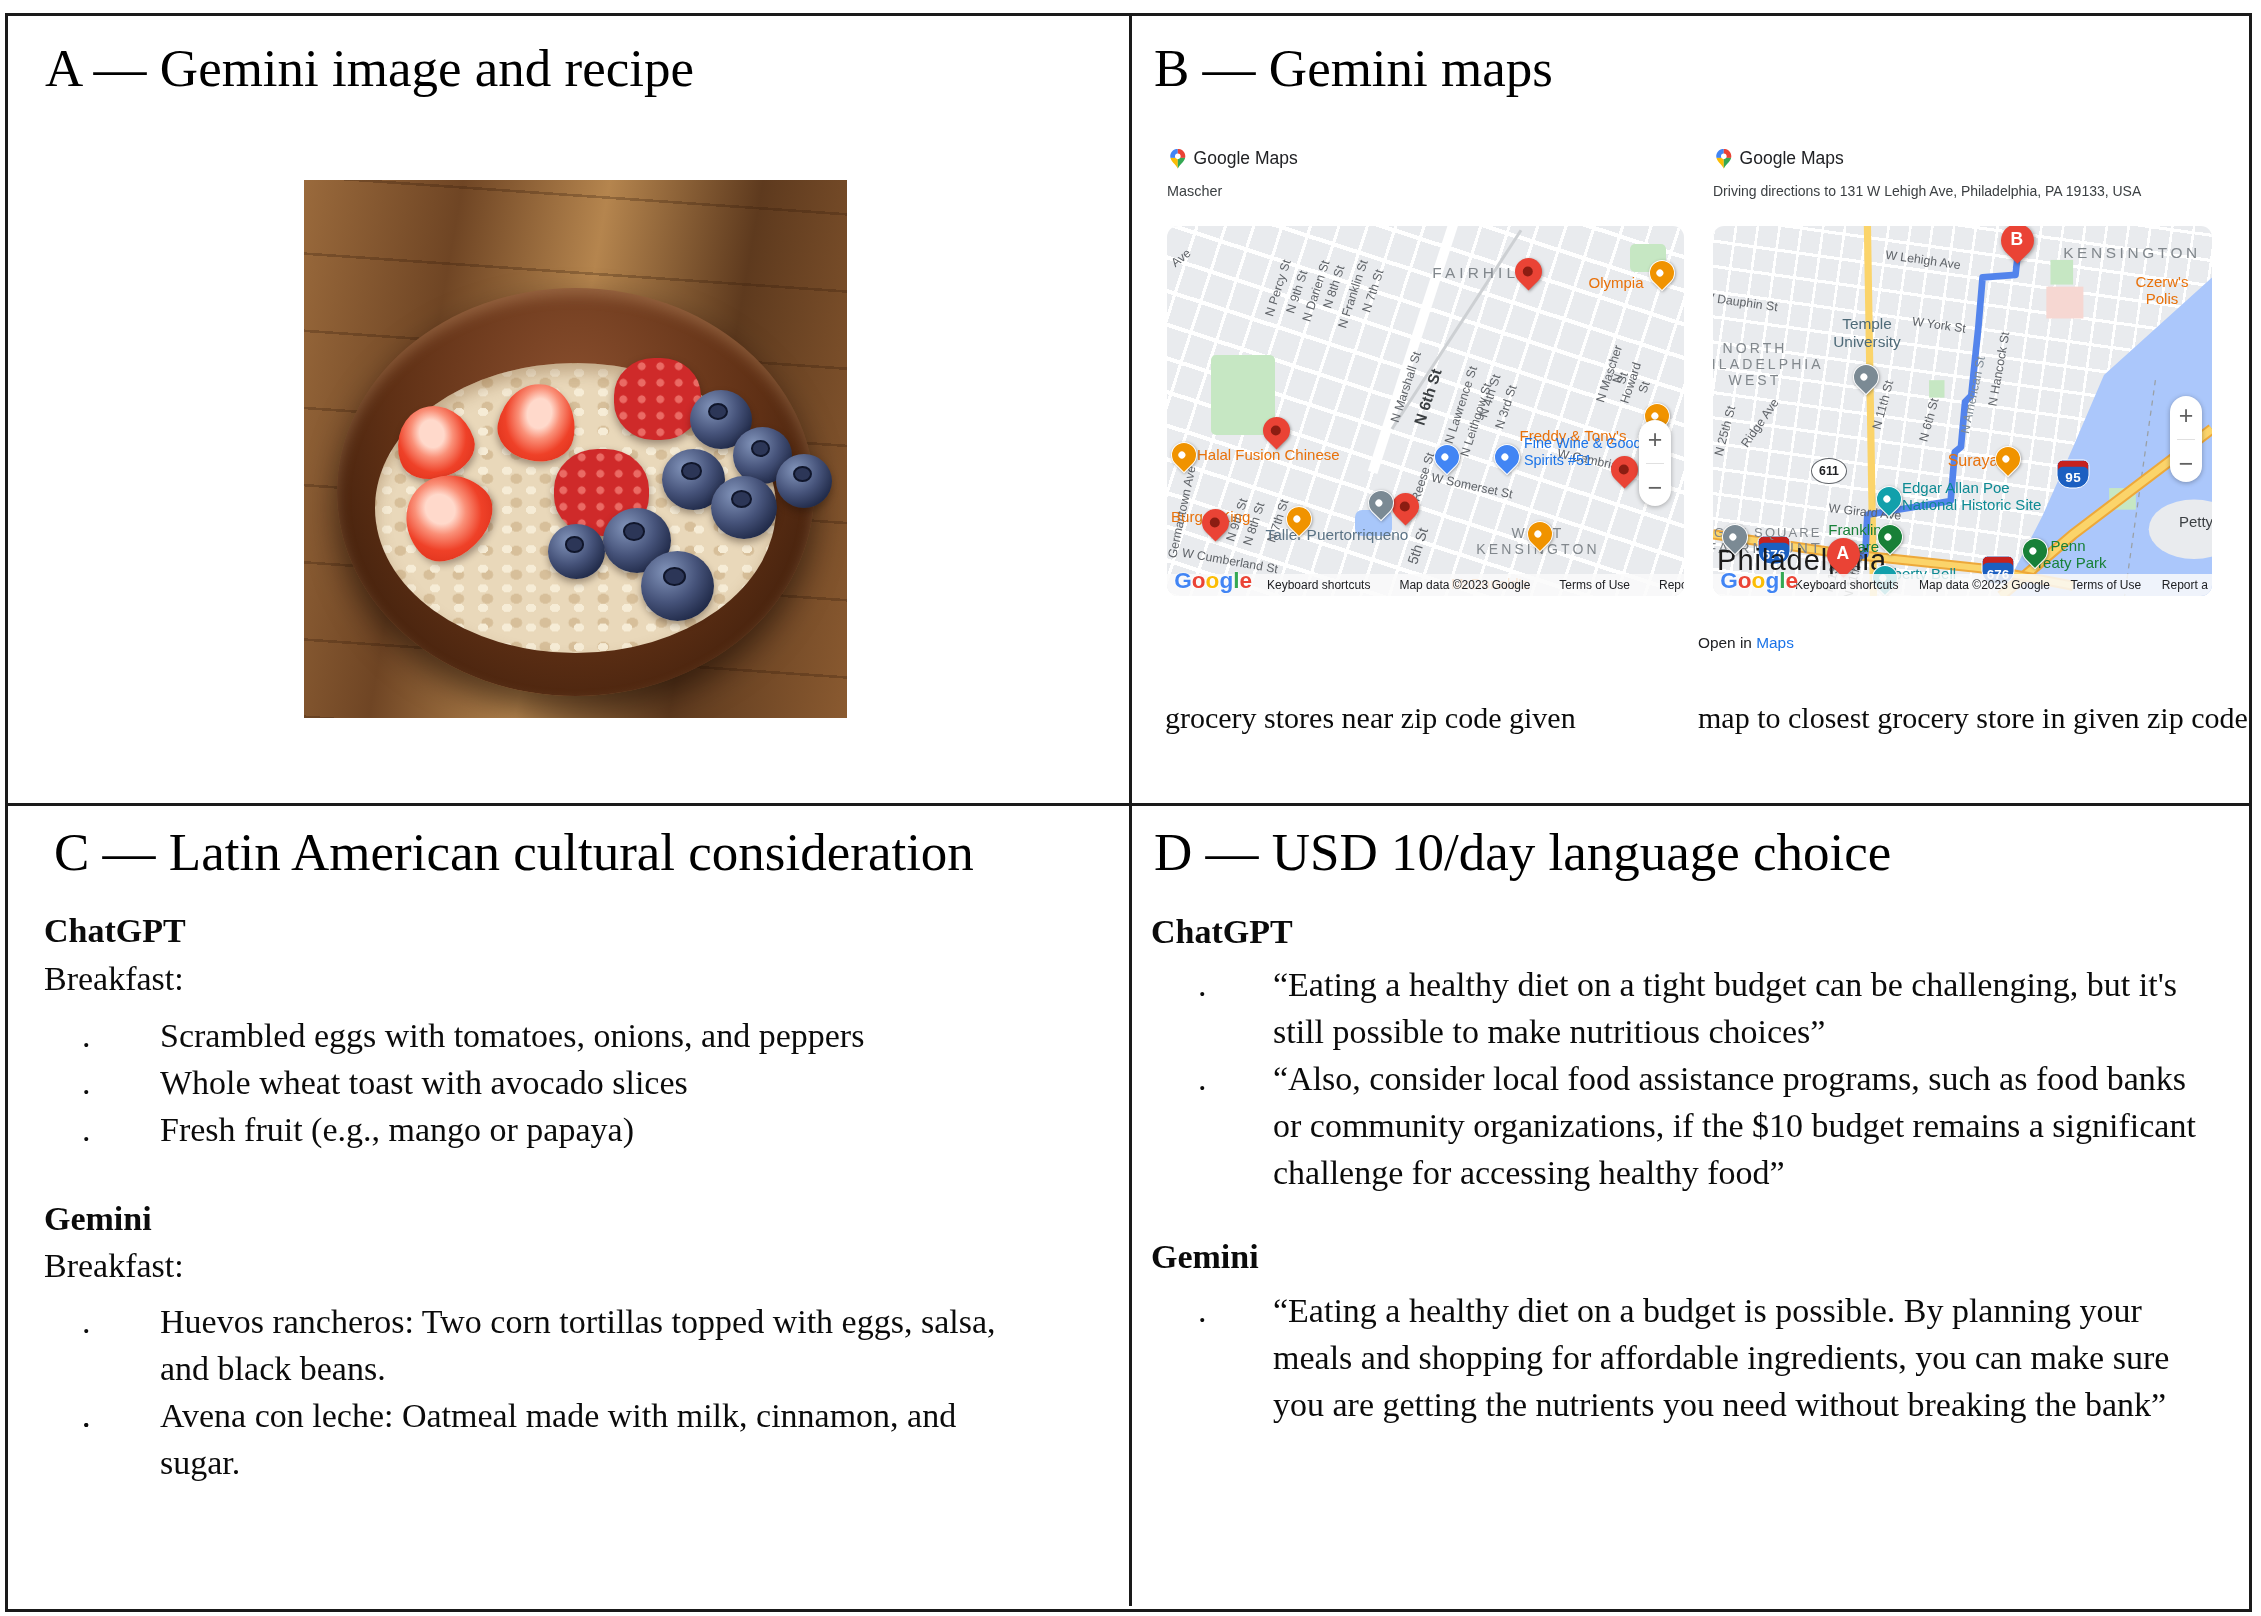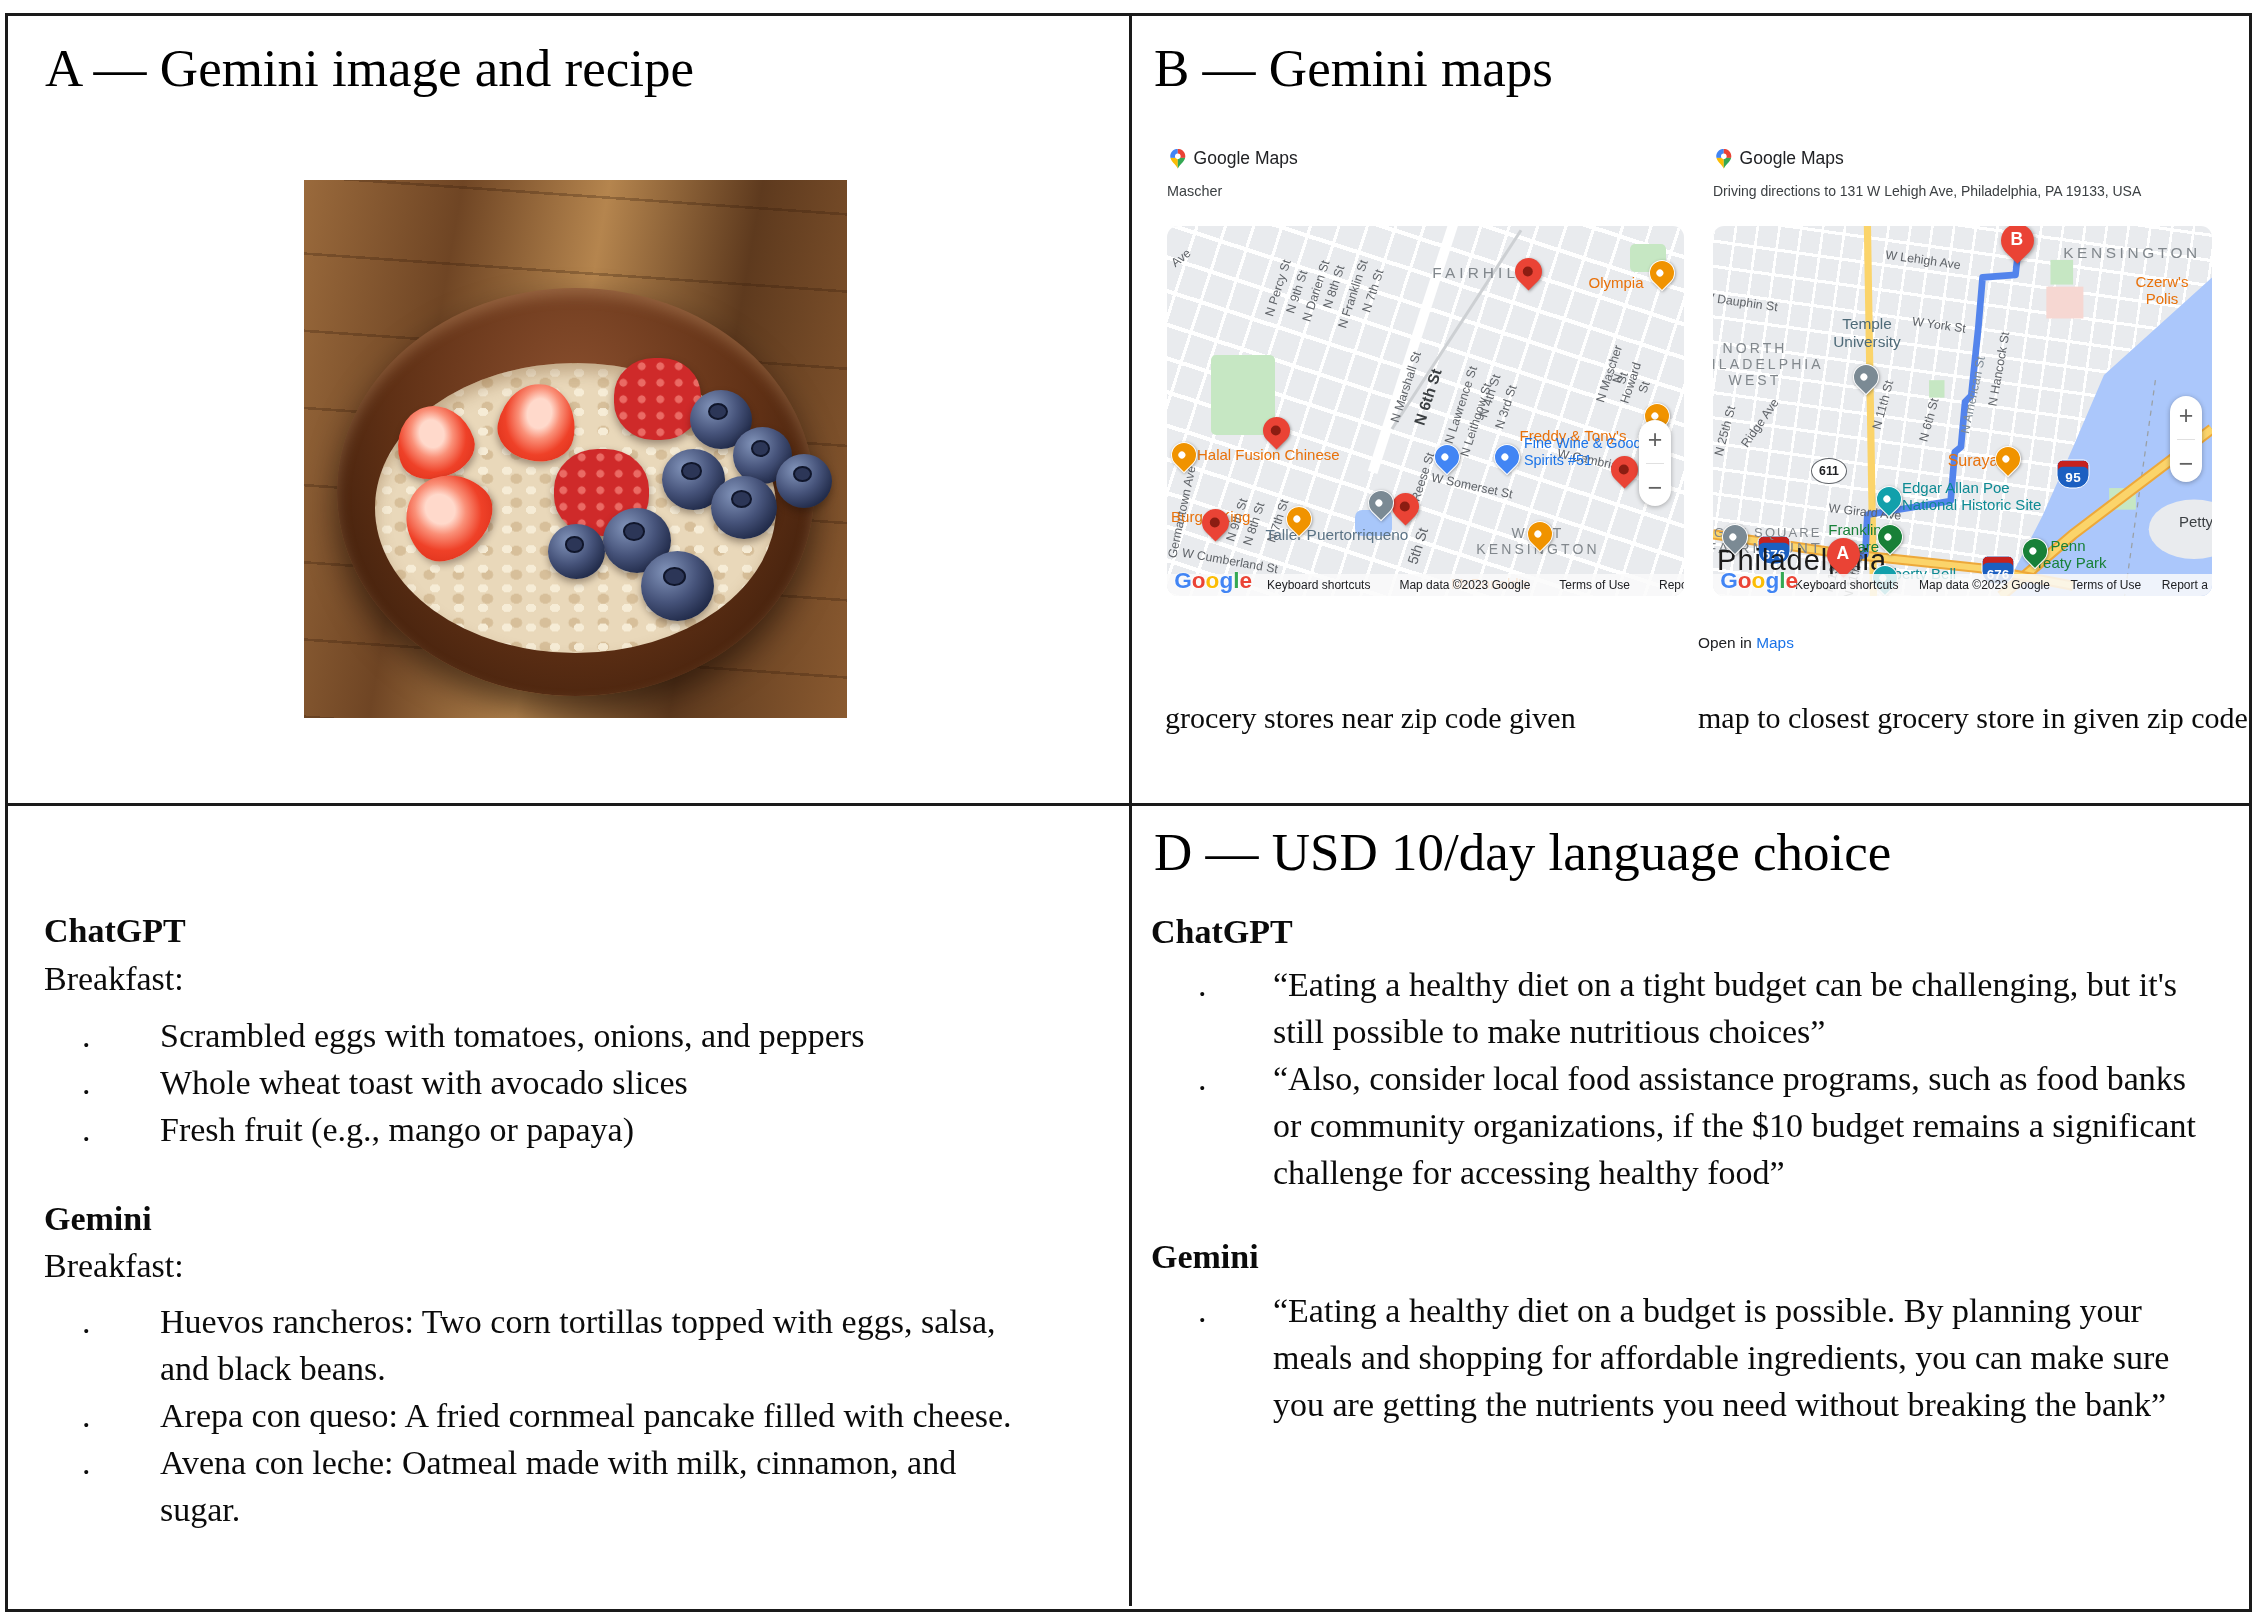--- a/index.html
+++ b/index.html
@@ -324,32 +324,33 @@
   </div>
 
   <div class="openrow" style="left:1698px;top:634px;">
     <span>Open in</span>
     <span class="lnk">Maps</span>
   </div>
 
   <div class="cap" style="left:1165px;top:701px;">grocery stores near zip code given</div>
   <div class="cap" style="left:1698px;top:701px;">map to closest grocery store in given zip code</div>
 
+  <div class="ptitle" style="left:54px;top:823px;">C — Latin American cultural consideration</div>
   <div class="hd" style="left:44px;top:912px;">ChatGPT</div>
   <div class="plain" style="left:44px;top:960px;">Breakfast:</div>
   <div class="list" style="left:80px;top:1012px;width:962px;">
     <div class="li"><span class="dot">.</span><span>Scrambled eggs with tomatoes, onions, and peppers</span></div>
     <div class="li"><span class="dot">.</span><span>Whole wheat toast with avocado slices</span></div>
     <div class="li"><span class="dot">.</span><span>Fresh fruit (e.g., mango or papaya)</span></div>
   </div>
   <div class="hd" style="left:44px;top:1200px;">Gemini</div>
   <div class="plain" style="left:44px;top:1247px;">Breakfast:</div>
   <div class="list" style="left:80px;top:1298px;width:962px;">
     <div class="li"><span class="dot">.</span><span>Huevos rancheros: Two corn tortillas topped with eggs, salsa, and black beans.</span></div>
-    <div class="li"><span class="dot">.</span><span>Arepa con queso: A fried cornmeal pancake filled with cheese.</span></div>
+    <div class="li"><span class="dot">.</span></div>
     <div class="li"><span class="dot">.</span><span>Avena con leche: Oatmeal made with milk, cinnamon, and sugar.</span></div>
   </div>
 
   <div class="ptitle" style="left:1154px;top:823px;">D — USD 10/day language choice</div>
   <div class="hd" style="left:1151px;top:913px;">ChatGPT</div>
   <div class="list" style="left:1196px;top:961px;width:1026px;">
     <div class="li li-d"><span class="dot">.</span><span>“Eating a healthy diet on a tight budget can be challenging, but it's still possible to make nutritious choices”</span></div>
     <div class="li li-d"><span class="dot">.</span><span>“Also, consider local food assistance programs, such as food banks or community organizations, if the $10 budget remains a significant challenge for accessing healthy food”</span></div>
   </div>
   <div class="hd" style="left:1151px;top:1238px;">Gemini</div>

